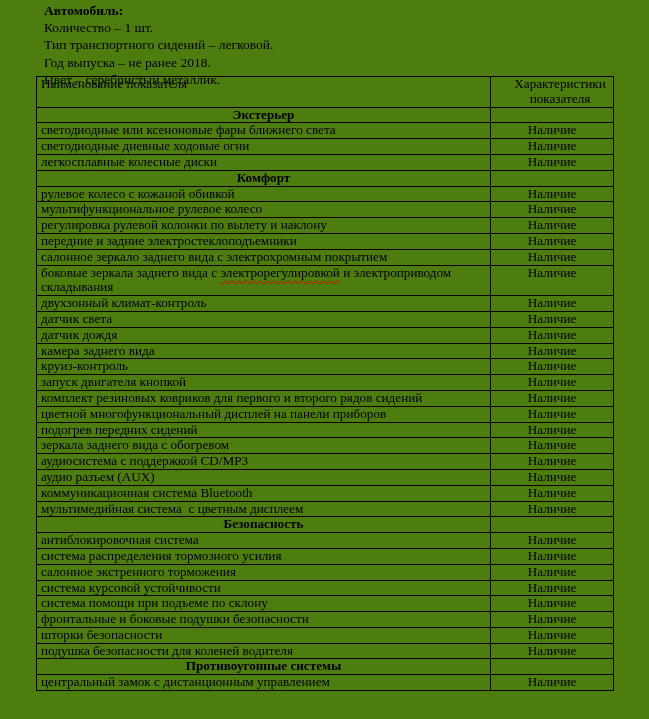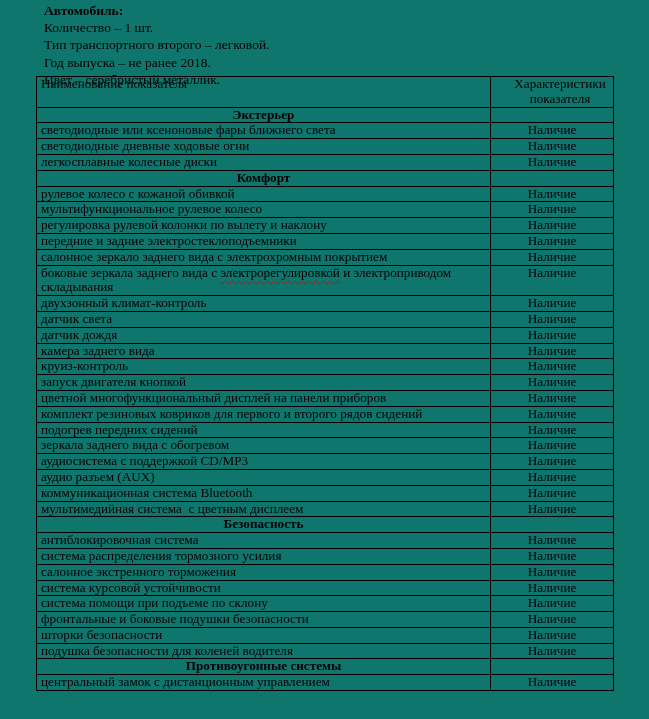--- a/index.html
+++ b/index.html
@@ -2,21 +2,21 @@
 <html style="--spell-red: #e00000; --grammar-blue: #3060cf; --border-color: #000000;"><head>
 <meta charset="utf-8">
 <style>
   html, body { margin: 0; padding: 0; background: #ffffff; }
   body {
     width: 649px; height: 719px;
     font-family: "Liberation Serif", serif;
     color: #000000;
     overflow: hidden;
   }
-  .page { position: relative; width: 649px; height: 719px; background: #0f766e; }
+  .page { position: relative; width: 649px; height: 719px; background: #4d7c0f; }
 
   .intro {
     position: absolute; top: 2px; left: 44px; right: 20px;
     font-size: 13.5px; line-height: 17.2px;
   }
   .intro-title { font-weight: bold; }
 
   table.spec-table {
     position: absolute; top: 76px; left: 36px;
     width: 577px;
@@ -54,21 +54,21 @@
   }
 </style>
 </head>
 <body>
 
 <div class="page">
   <div class="intro">
     <div class="intro-title">Автомобиль:</div>
     <div>
         <div>Количество – 1 шт.</div>
-        <div>Тип транспортного второго – легковой.</div>
+        <div>Тип транспортного сидений – легковой.</div>
         <div>Год выпуска – не ранее 2018.</div>
         <div>Цвет – серебристый металлик.</div>
       </div>
   </div>
 
   <table class="spec-table">
     <colgroup>
       <col style="width:454px">
       <col style="width:123px">
     </colgroup>
@@ -141,25 +141,25 @@
         </tr>
         <tr>
           <td class="name"><span>круиз-контроль</span></td>
           <td class="val">Наличие</td>
         </tr>
         <tr>
           <td class="name"><span>запуск двигателя кнопкой</span></td>
           <td class="val">Наличие</td>
         </tr>
         <tr>
+          <td class="name"><span>комплект резиновых ковриков для первого и второго рядов сидений</span></td>
+          <td class="val">Наличие</td>
+        </tr>
+        <tr>
           <td class="name"><span>цветной многофункциональный дисплей на панели приборов</span></td>
-          <td class="val">Наличие</td>
-        </tr>
-        <tr>
-          <td class="name"><span>комплект резиновых ковриков для первого и второго рядов сидений</span></td>
           <td class="val">Наличие</td>
         </tr>
         <tr>
           <td class="name"><span>подогрев передних сидений</span></td>
           <td class="val">Наличие</td>
         </tr>
         <tr>
           <td class="name"><span>зеркала заднего вида с обогревом</span></td>
           <td class="val">Наличие</td>
         </tr>

